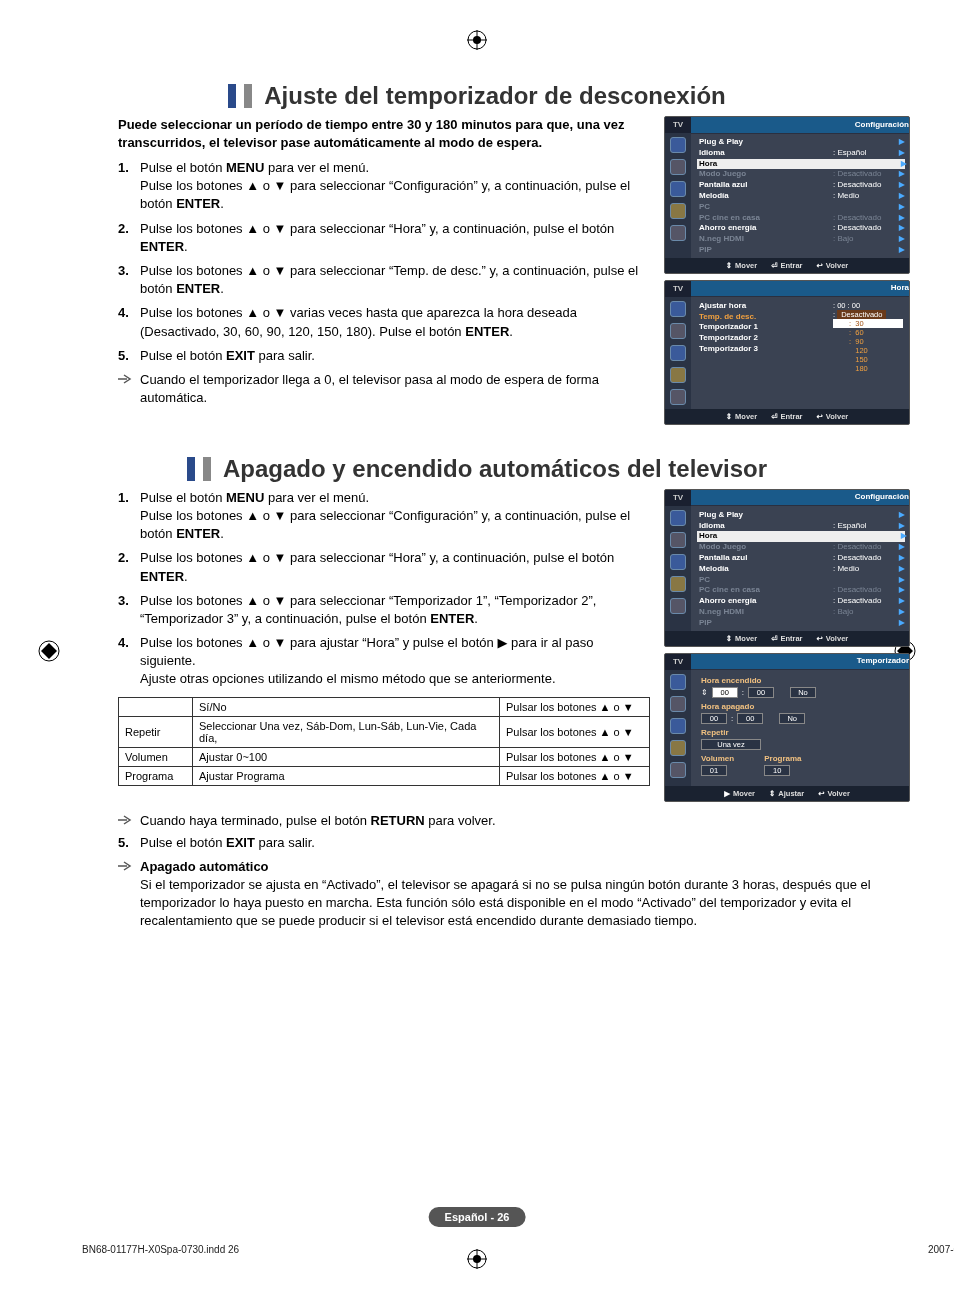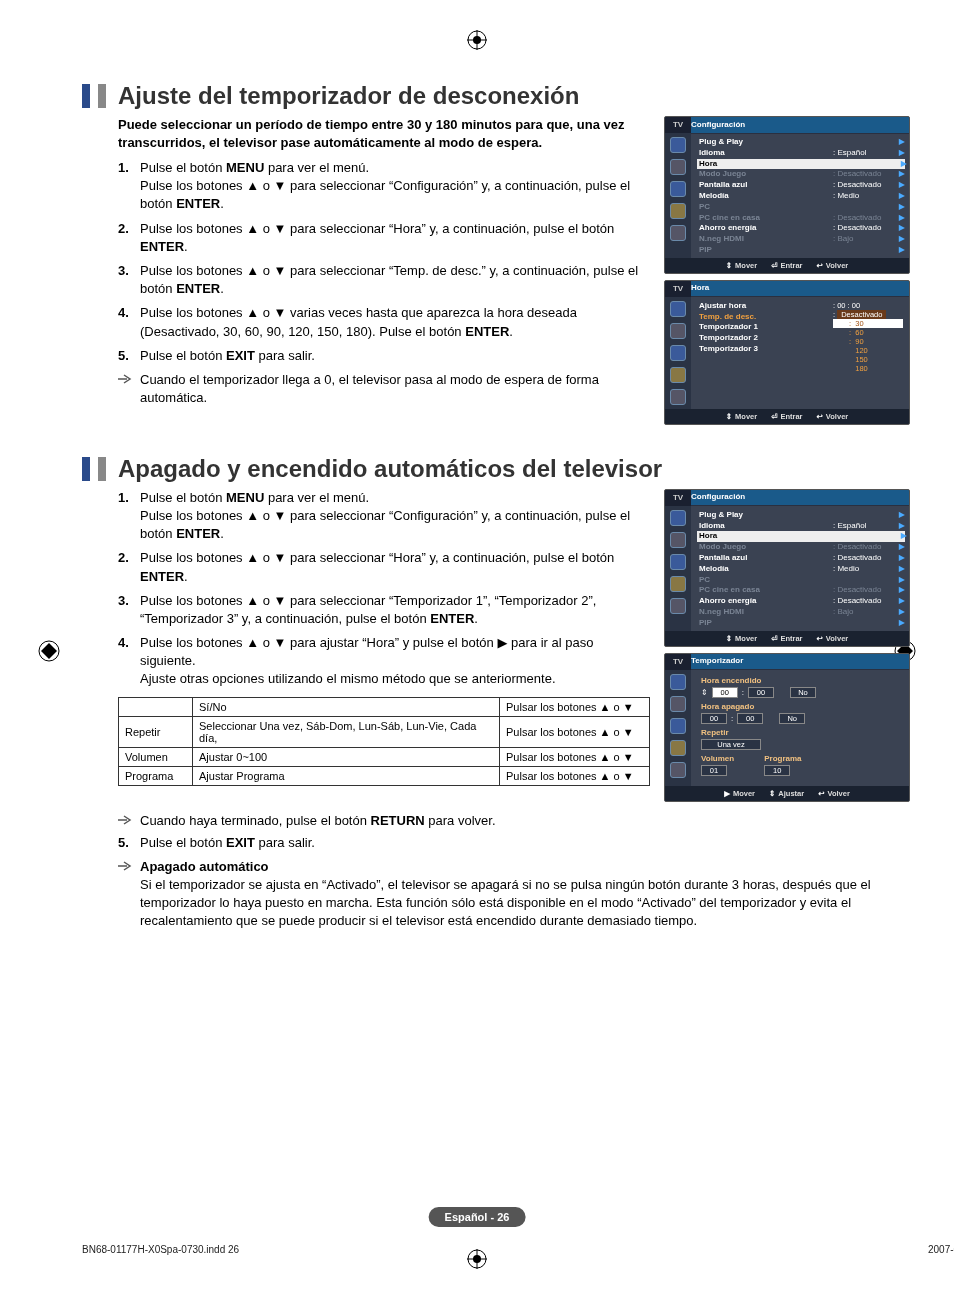--- a/index.html
+++ b/index.html
@@ -20,20 +20,21 @@
   .page {
     position:absolute;
     top:82px; left:82px;
     width:790px;
   }
   .section-header {
     display:flex;
     align-items:center;
     margin-top:30px;
     margin-bottom:6px;
+    justify-content:center;
   }
   .section-header:first-child { margin-top:0; }
   .blue-bar { width:8px; height:24px; background:#2a4a8a; margin-right:8px; }
   .gray-bar { width:8px; height:24px; background:#888; margin-right:12px; }
   h1 {
     font-size:24px; font-weight:bold; color:#333;
   }
   .two-col {
     display:flex;
     gap:14px;
@@ -51,21 +52,21 @@
   .bullets { margin-left:22px; margin-top:4px; }
   .bullets li { list-style:none; display:flex; margin-bottom:4px; line-height:1.4; }
   .bullets li::before { content:"•"; width:14px; flex-shrink:0; }
   .osd {
     width:246px; border:1px solid #555; background:#3a4252;
     color:#fff; font-size:8px; border-radius:2px;
     overflow:hidden;
   }
   .osd-head { display:flex; align-items:center; height:16px; }
   .osd-tv { width:26px; text-align:center; background:#1a2030; color:#ccc; font-size:8px; line-height:16px; font-weight:bold; }
-  .osd-title { flex:1; text-align:left; background:#1a5a8a; color:#fff; font-weight:bold; line-height:16px; border-bottom:1px solid #2a3040; }
+  .osd-title { flex:1; text-align:right; background:#1a5a8a; color:#fff; font-weight:bold; line-height:16px; border-bottom:1px solid #2a3040; }
   .osd-body { display:flex; }
   .osd-icons { width:26px; background:#2a3344; display:flex; flex-direction:column; align-items:center; padding:4px 0; gap:6px; }
   .osd-icons .ic { width:16px; height:16px; background:#4a6a8a; border-radius:3px; border:1px solid #6a8aaa; }
   .osd-icons .ic.g { background:#556; }
   .osd-icons .ic.o { background:#887744; }
   .osd-icons .ic.b { background:#3a5a9a; }
   .osd-menu { flex:1; padding:4px 6px 2px 8px; }
   .osd-row { display:flex; justify-content:space-between; line-height:1.35; position:relative; }
   .osd-row .lbl { flex:1;font-weight:bold; }
   .osd-row .val { width:70px; }

